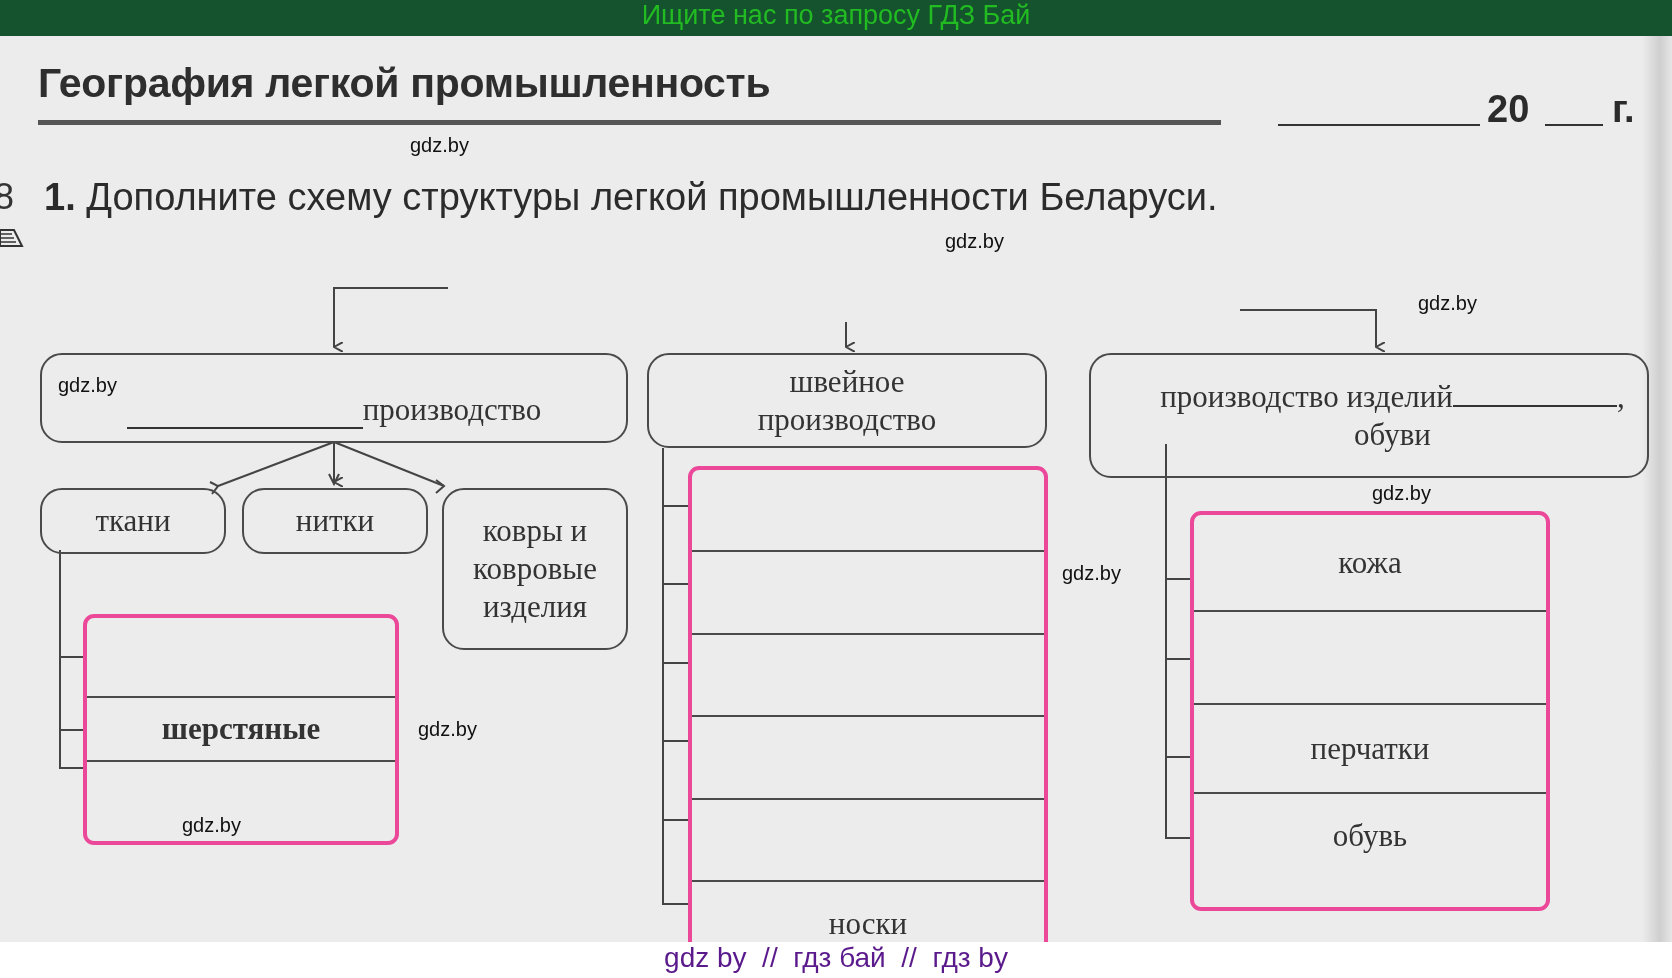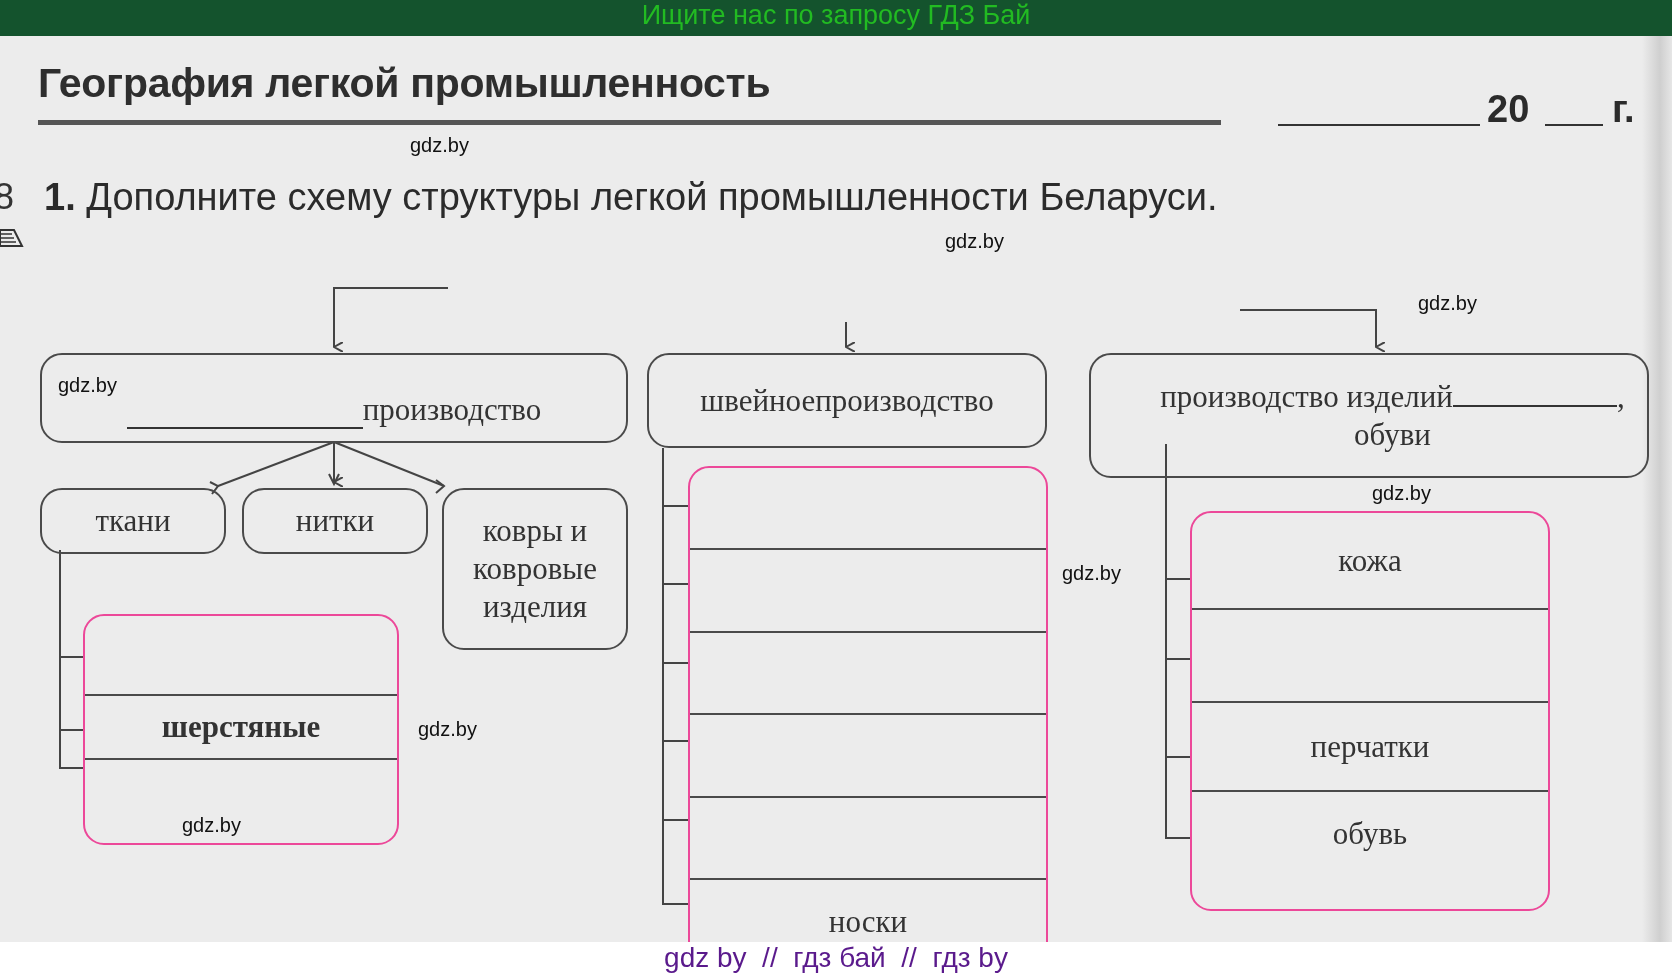--- a/index.html
+++ b/index.html
@@ -11,21 +11,21 @@
   .title-rule{position:absolute;left:38px;top:84px;width:1183px;height:5px;background:#555;}
   .date-line{position:absolute;left:1278px;top:88px;width:202px;height:2px;background:#333;}
   .date-year{position:absolute;left:1487px;top:52px;font-size:38px;font-weight:bold;color:#2b2b2b;}
   .date-line2{position:absolute;left:1545px;top:88px;width:58px;height:2px;background:#333;}
   .date-suffix{position:absolute;left:1612px;top:52px;font-size:38px;font-weight:bold;color:#2b2b2b;}
   .task-marker{position:absolute;left:-6px;top:140px;font-size:36px;color:#333;}
   .book-icon{position:absolute;left:0;top:188px;width:24px;height:26px;}
   .task{position:absolute;left:44px;top:140px;font-size:38px;color:#2b2b2b;}
   .task b{font-weight:bold;}
   .box{position:absolute;border:2px solid #4a4a4a;border-radius:22px;box-sizing:border-box;display:flex;align-items:center;justify-content:center;text-align:center;font-family:"Liberation Serif",serif;color:#333;font-size:31px;line-height:38px;}
-  .list{position:absolute;border:2px solid #ec4899;border-radius:21px;box-sizing:border-box;overflow:hidden;}
+  .list{position:absolute;border:4px solid #ec4899;border-radius:11px;box-sizing:border-box;overflow:hidden;}
   .row{box-sizing:border-box;border-bottom:2px solid #4a4a4a;display:flex;align-items:center;justify-content:center;font-family:"Liberation Serif",serif;color:#333;font-size:31px;}
   .row:last-child{border-bottom:none;}
   .blank{display:inline-block;border-bottom:2px solid #333;height:28px;vertical-align:baseline;}
   .wm{position:absolute;font-size:20px;color:#111;font-family:"Liberation Sans",sans-serif;}
   .bottom-banner{position:absolute;left:0;top:942px;width:1672px;height:36px;background:#fff;text-align:center;color:#5a1a8c;font-size:28px;line-height:32px;}
   svg.lines{position:absolute;left:0;top:0;}
 </style>
 </head>
 <body>
 
@@ -99,21 +99,21 @@
   </div>
   <div class="box" style="left:442px;top:452px;width:186px;height:162px;">
     <span style="width:140px;">ковры и ковровые изделия</span>
   </div>
   <div class="list" style="left:83px;top:578px;width:316px;height:231px;font-weight:bold;">
     <div class="row" style="height:80px;"></div>
     <div class="row" style="height:64px;">шерстяные</div>
     <div class="row" style="height:83px;"></div>
   </div>
 
-  <div class="box" style="left:647px;top:317px;width:400px;height:95px;flex-direction:row;">
+  <div class="box" style="left:647px;top:317px;width:400px;height:95px;flex-direction:column;">
     <span>швейное</span>
     <span>производство</span>
   </div>
   <div class="list" style="left:688px;top:430px;width:360px;height:500px;">
     <div class="row" style="height:82px;"></div>
     <div class="row" style="height:83px;"></div>
     <div class="row" style="height:82px;"></div>
     <div class="row" style="height:83px;"></div>
     <div class="row" style="height:82px;"></div>
     <div class="row" style="height:84px;">носки</div>

